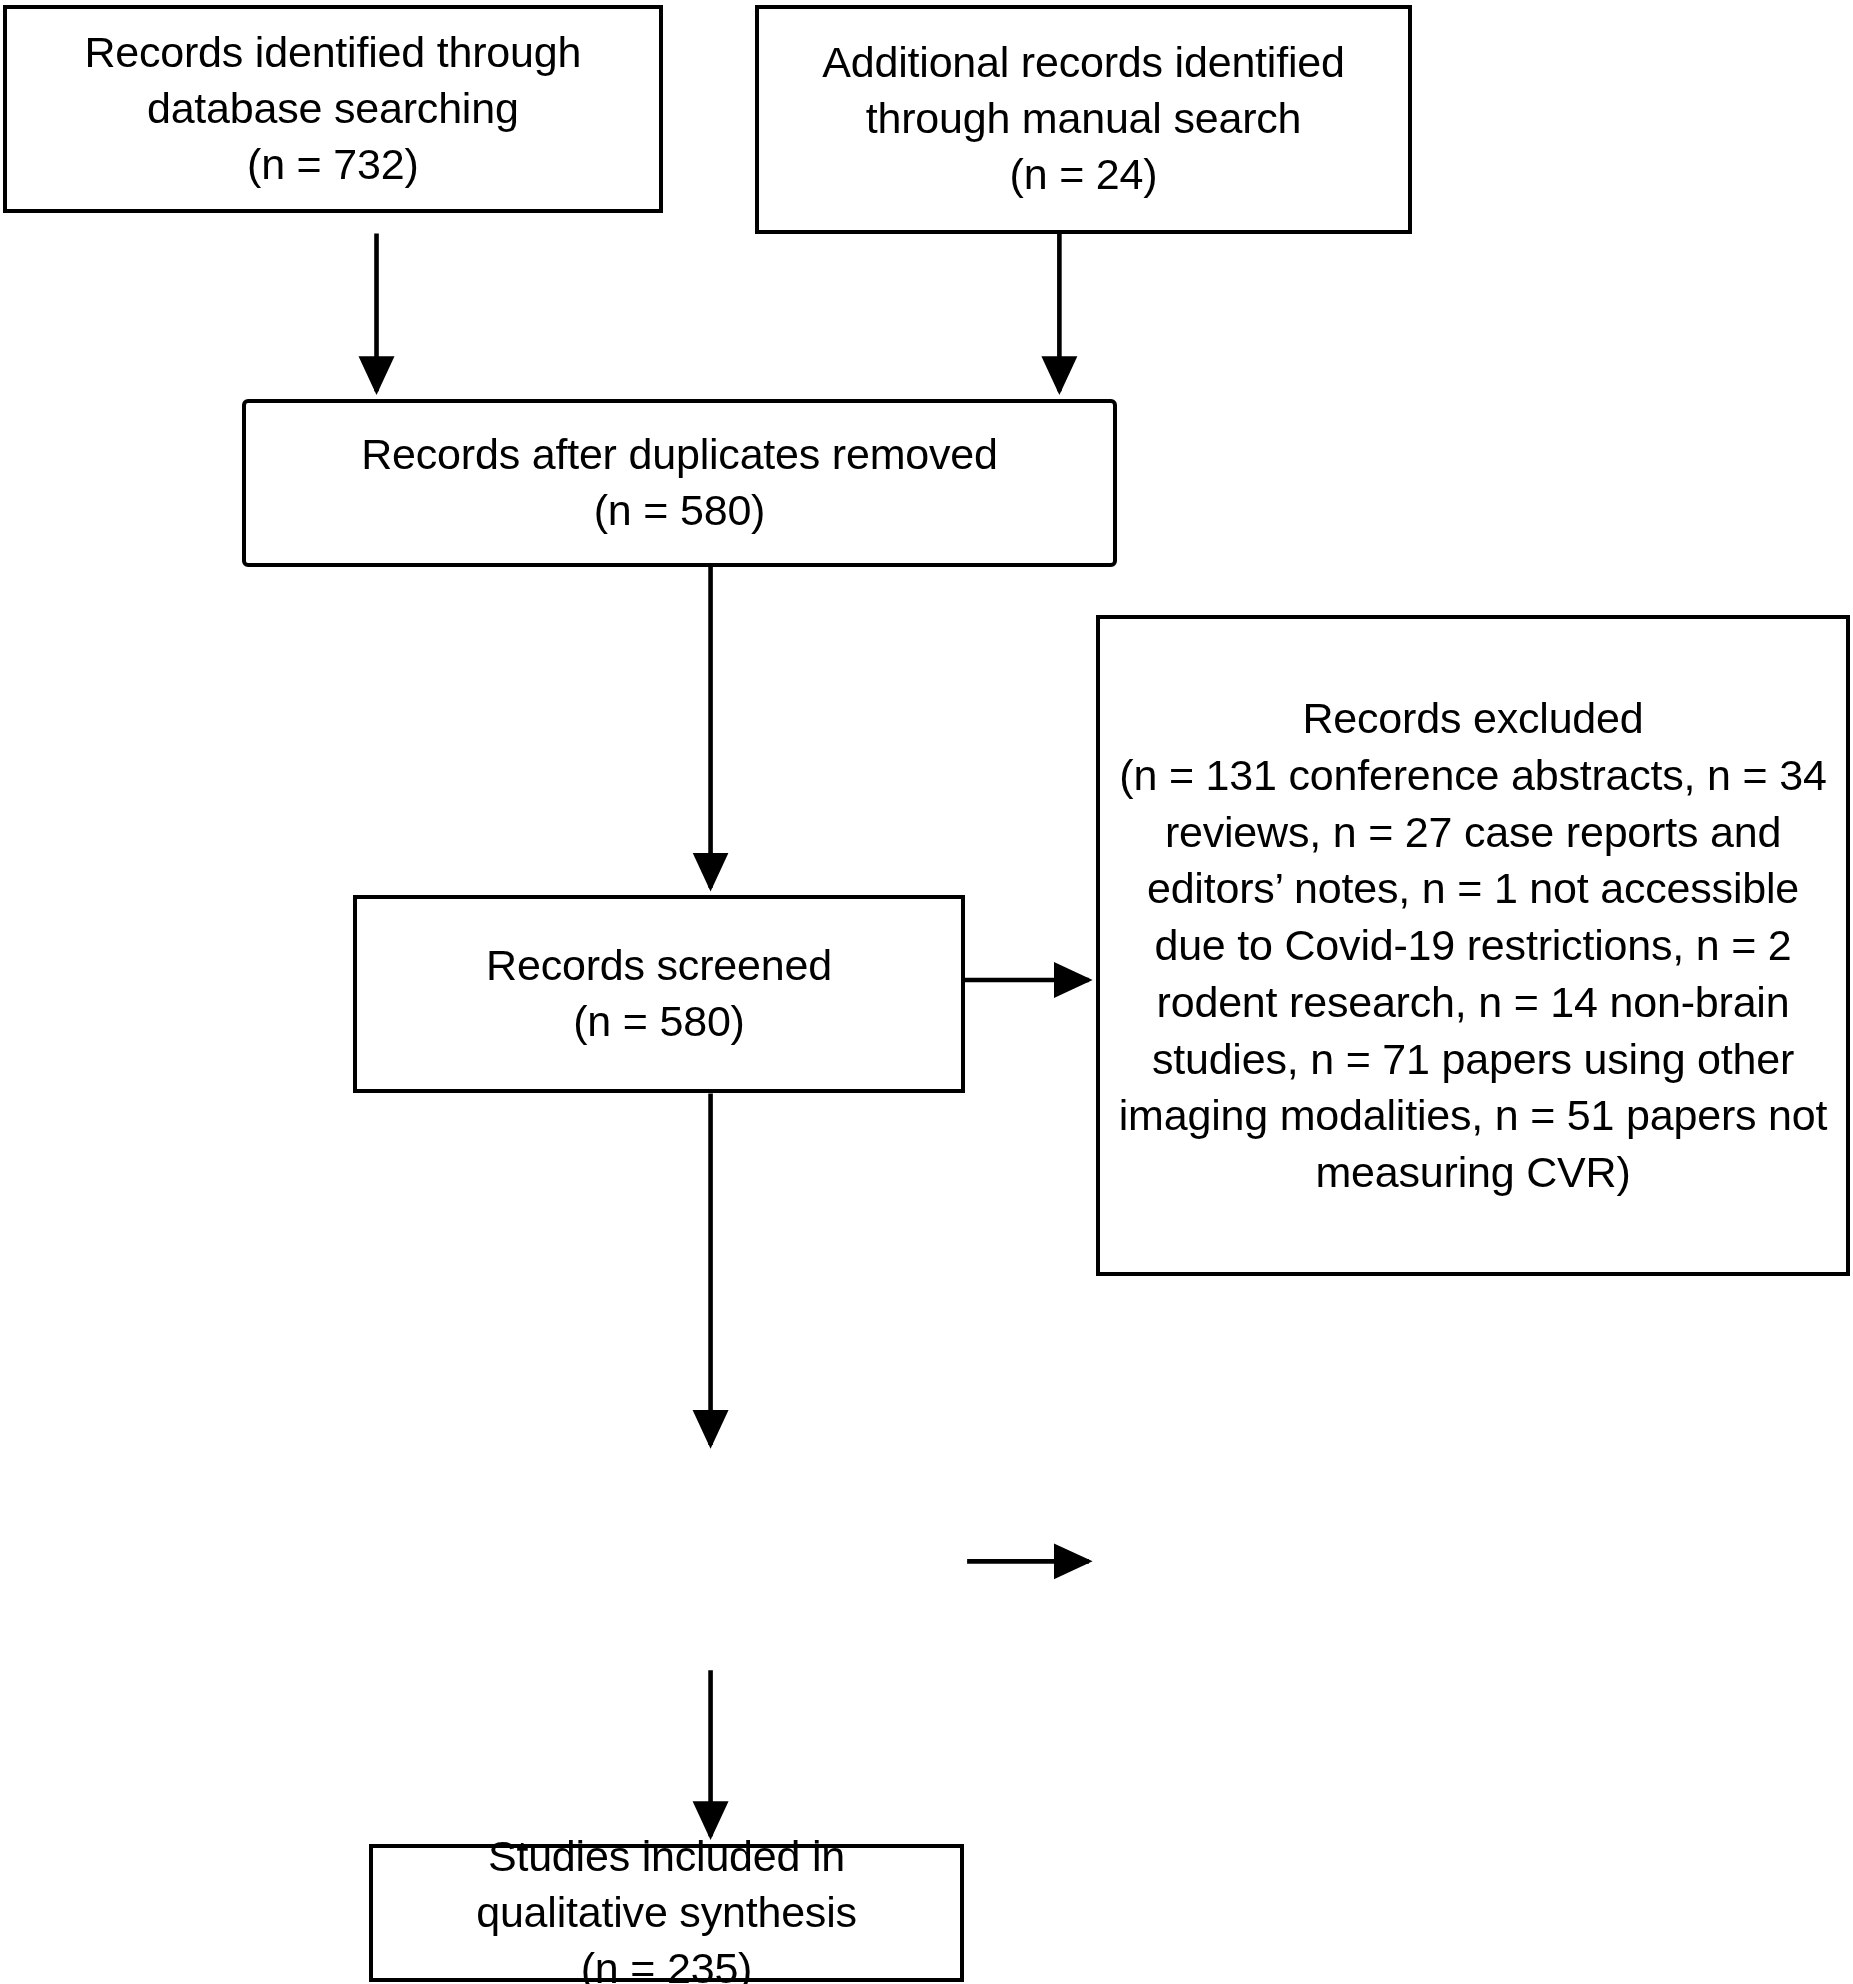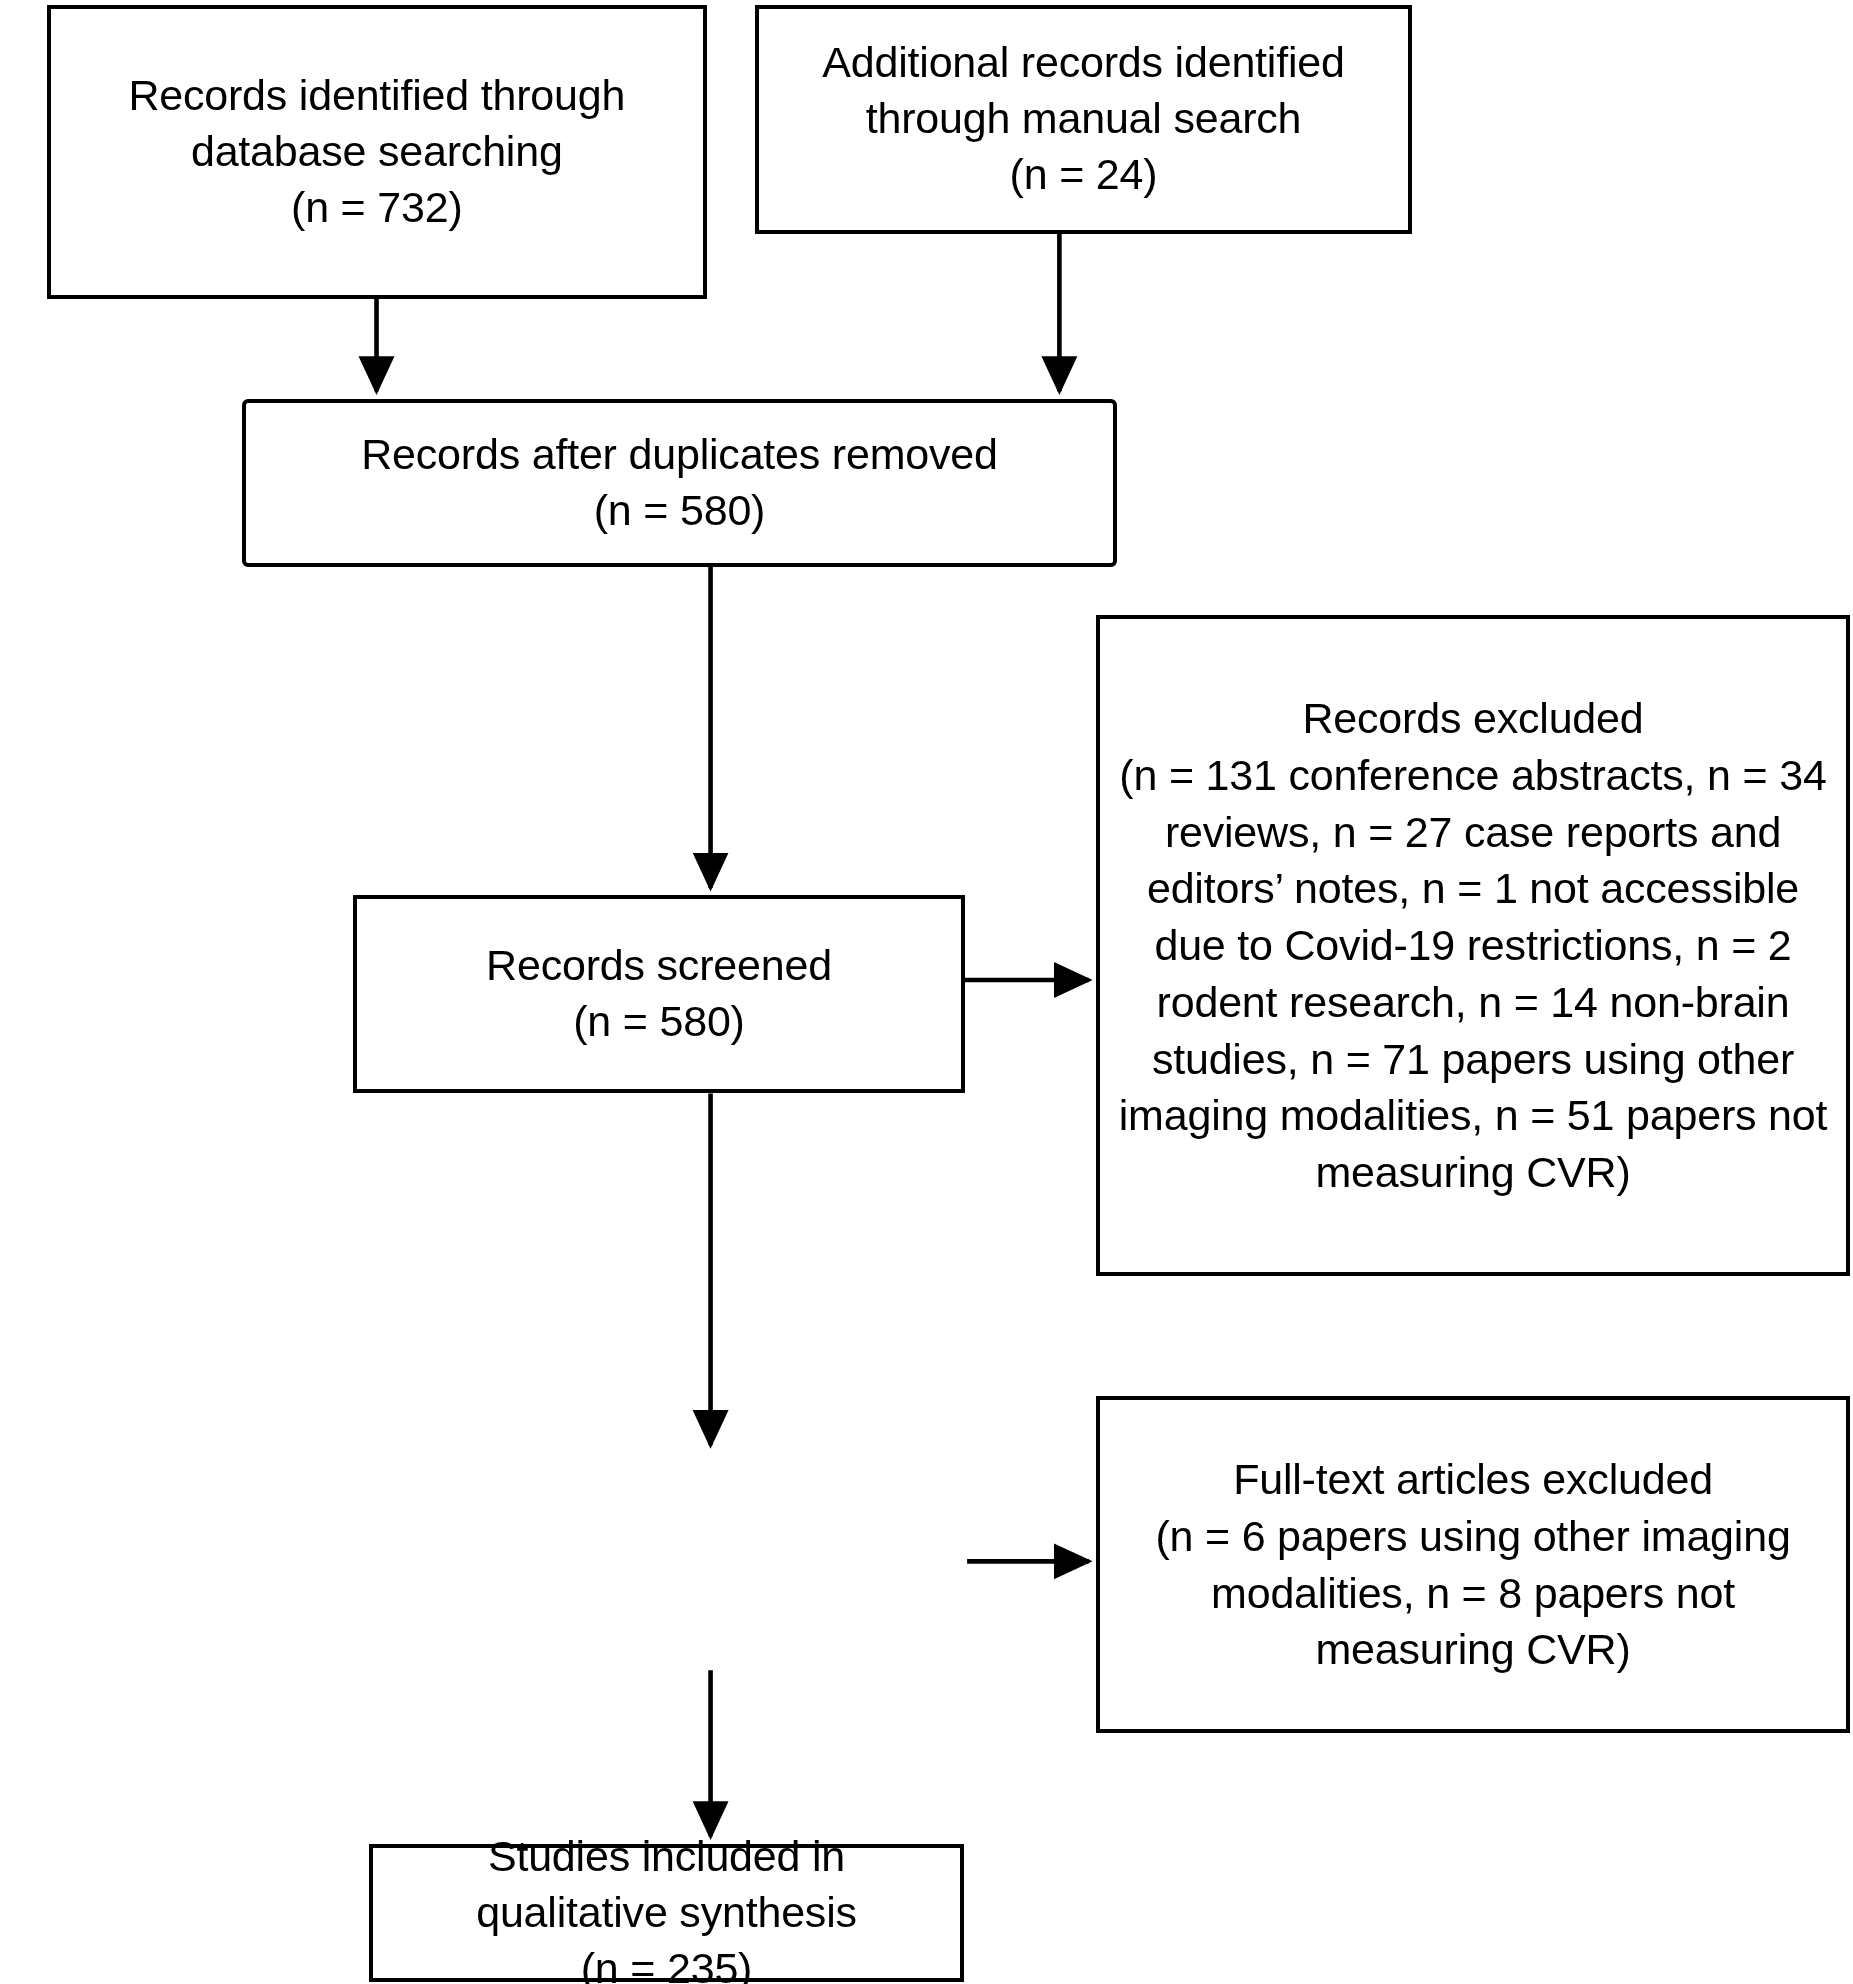--- a/index.html
+++ b/index.html
@@ -31,21 +31,21 @@
     line-height: 1.30;
     letter-spacing: -0.2px;
     padding: 3.7px 9.2px;
   }
   .flow-box .box-text {
     display: block;
     width: 100%;
     white-space: pre-line;
   }
   
-  #box-db-search      { left: 2.8px;    top: 4.6px;    width: 660px;  height: 294px; margin-left: 44px; }
+  #box-db-search      { left: 2.8px;    top: 4.6px;    width: 660px;  height: 208px; }
   #box-manual-search  { left: 755px;  top: 4.6px;    width: 657px;  height: 229px; }
   #box-duplicates     { left: 242px;  top: 399px;  width: 875px;  height: 168px; border-radius: 6px; }
   #box-screened       { left: 353px;  top: 895px;  width: 612px;  height: 198px; }
   #box-records-excl   { left: 1096px; top: 615px;  width: 754px;  height: 661px;
                         font-size: 43px; line-height: 1.32; }
   #box-fulltext       { left: 353px;  top: 1453px; width: 615px;  height: 218px; }
   #box-fulltext-excl  { left: 1096px; top: 1396px; width: 754px;  height: 337px;
                         font-size: 43px; line-height: 1.32; }
   #box-included       { left: 369px;  top: 1844px; width: 595px;  height: 138px; }
 
@@ -107,24 +107,20 @@
     <span class="box-text">Records screened
 (n = 580)</span>
   </div>
 
   <div class="flow-box" id="box-records-excl">
     <span class="box-text">Records excluded
 (n = 131 conference abstracts, n = 34 reviews, n = 27 case reports and editors’ notes, n = 1 not accessible due to Covid-19 restrictions, n = 2 rodent research, n = 14 non-brain studies, n = 71 papers using other imaging modalities, n = 51 papers not measuring CVR)</span>
   </div>
 
 
-  <div class="flow-box" id="box-fulltext-excl">
-    <span class="box-text">Full-text articles excluded
-(n = 6 papers using other imaging modalities, n = 8 papers not measuring CVR)</span>
-  </div>
 
   <div class="flow-box" id="box-included">
     <span class="box-text">Studies included in
 qualitative synthesis
 (n = 235)</span>
   </div>
 
 </div>
 
 

